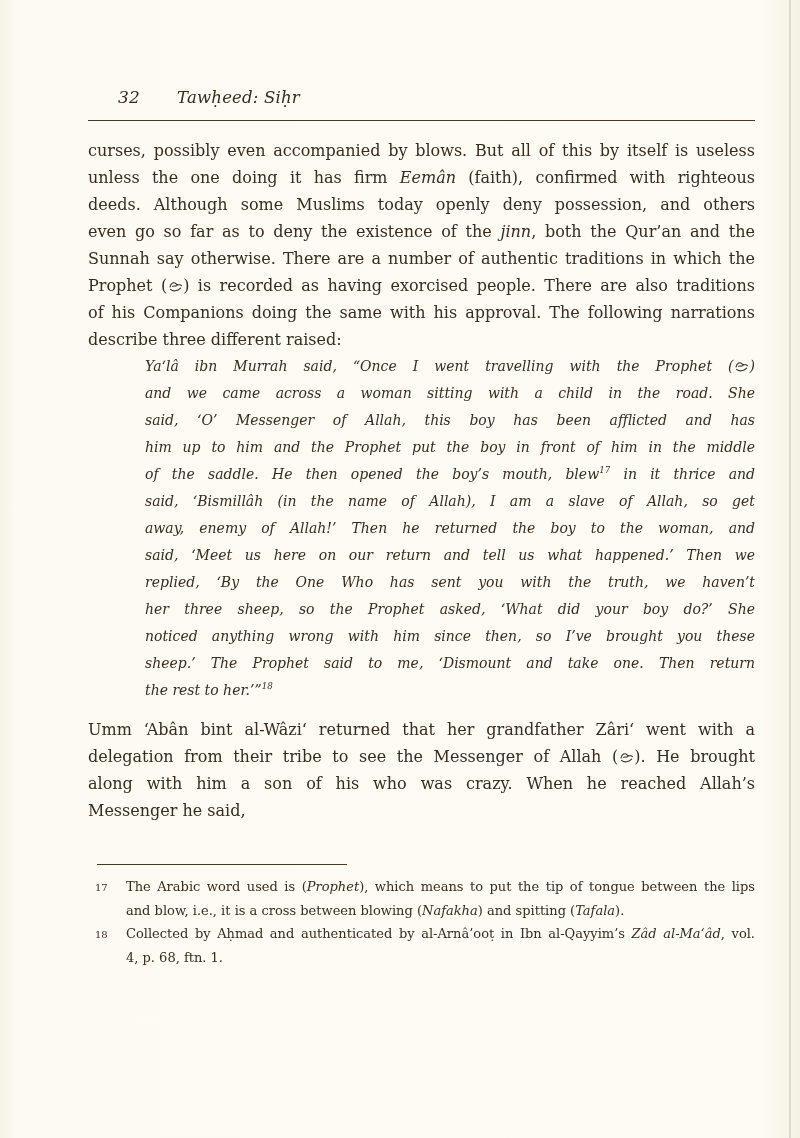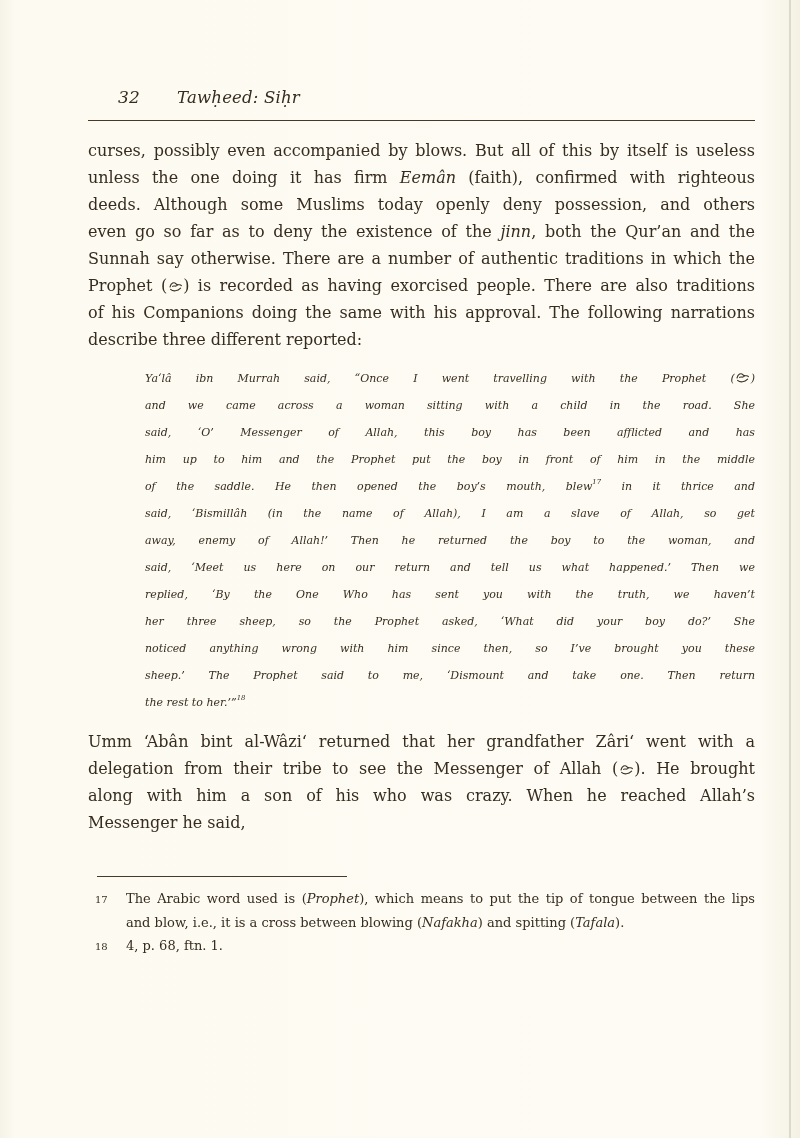--- a/index.html
+++ b/index.html
@@ -27,22 +27,22 @@
   }
   .running-head .pgnum { font-size: 17px; }
   .running-head .rtitle { margin-left: 37px; }
   .head-rule { margin-top: 12px; height: 0; border-top: 1.6px solid #46392a; }
 
   .para { margin-top: 16px; font-size: 16px; line-height: 27px; }
   .para .line, .quote .line { height: 27px; text-align: justify; text-align-last: justify; }
   .line.last { text-align-last: left; }
 
   .quote {
-    margin-top: 12px; margin-left: 57px; width: 610px;
-    font-style: italic; font-size: 11px; line-height: 27px;
+    margin-left: 57px; width: 610px;
+    font-style: italic; font-size: 14px; line-height: 27px;
   }
 
   .para2 { margin-top: 12px; }
 
   sup { font-size: 62%; line-height: 0; vertical-align: 6px; letter-spacing: 0; }
 
   .fn-rule { margin-top: 40px; width: 250px; margin-left: 9px; border-top: 1.6px solid #46392a; }
   .footnotes { margin-top: 10px; font-size: 13px; line-height: 23.5px; }
   .footnote { display: flex; }
   .fn-num {
@@ -79,21 +79,21 @@
         <div class="line">even go so far as to deny the existence of the <i>jinn</i>, both the Qur’an and the</div>
         <div class="line">Sunnah say otherwise. There are a number of authentic traditions in which the</div>
         <div class="line">Prophet (<span class="saw"><svg width="15" height="13" viewBox="0 0 15 13" xmlns="http://www.w3.org/2000/svg">
               <g stroke="#3a2f23" fill="none" stroke-width="1.1" stroke-linecap="round">
                 <path d="M2 7 C3 3,6 1.6,8 3.8 C10 6,12 3.6,13.4 5.6"></path>
                 <path d="M2.6 9.4 C5 11.6,9.6 11.4,12.6 8.2"></path>
                 <path d="M4.6 6.4 C5.8 5,7.6 7.4,9.2 5.2"></path>
               </g>
             </svg></span>) is recorded as having exorcised people. There are also traditions</div>
         <div class="line">of his Companions doing the same with his approval. The following narrations</div>
-        <div class="line last">describe three different reported:</div>
+        <div class="line last">describe three different raised:</div>
       </div>
 
     <div class="quote">
         <div class="line">Ya‘lâ ibn Murrah said, “Once I went travelling with the Prophet (<span class="saw"><svg width="15" height="13" viewBox="0 0 15 13" xmlns="http://www.w3.org/2000/svg">
               <g stroke="#3a2f23" fill="none" stroke-width="1.1" stroke-linecap="round">
                 <path d="M2 7 C3 3,6 1.6,8 3.8 C10 6,12 3.6,13.4 5.6"></path>
                 <path d="M2.6 9.4 C5 11.6,9.6 11.4,12.6 8.2"></path>
                 <path d="M4.6 6.4 C5.8 5,7.6 7.4,9.2 5.2"></path>
               </g>
             </svg></span>)</div>
@@ -130,19 +130,20 @@
       <div class="footnote">
         <span class="fn-num">17</span>
         <div class="fn-lines">
             <div class="line">The Arabic word used is (<i>Prophet</i>), which means to put the tip of tongue between the lips</div>
             <div class="line last">and blow, i.e., it is a cross between blowing (<i>Nafakha</i>) and spitting (<i>Tafala</i>).</div>
           </div>
       </div>
       <div class="footnote">
         <span class="fn-num">18</span>
         <div class="fn-lines">
+            <div class="line">Collected by Aḥmad and authenticated by al-Arnâ’ooṭ in Ibn al-Qayyim’s <i>Zâd al-Ma‘âd</i>, vol.</div>
             <div class="line last">4, p. 68, ftn. 1.</div>
           </div>
       </div>
     </div>
 
   </div>
 </div>
 
 </body></html>

